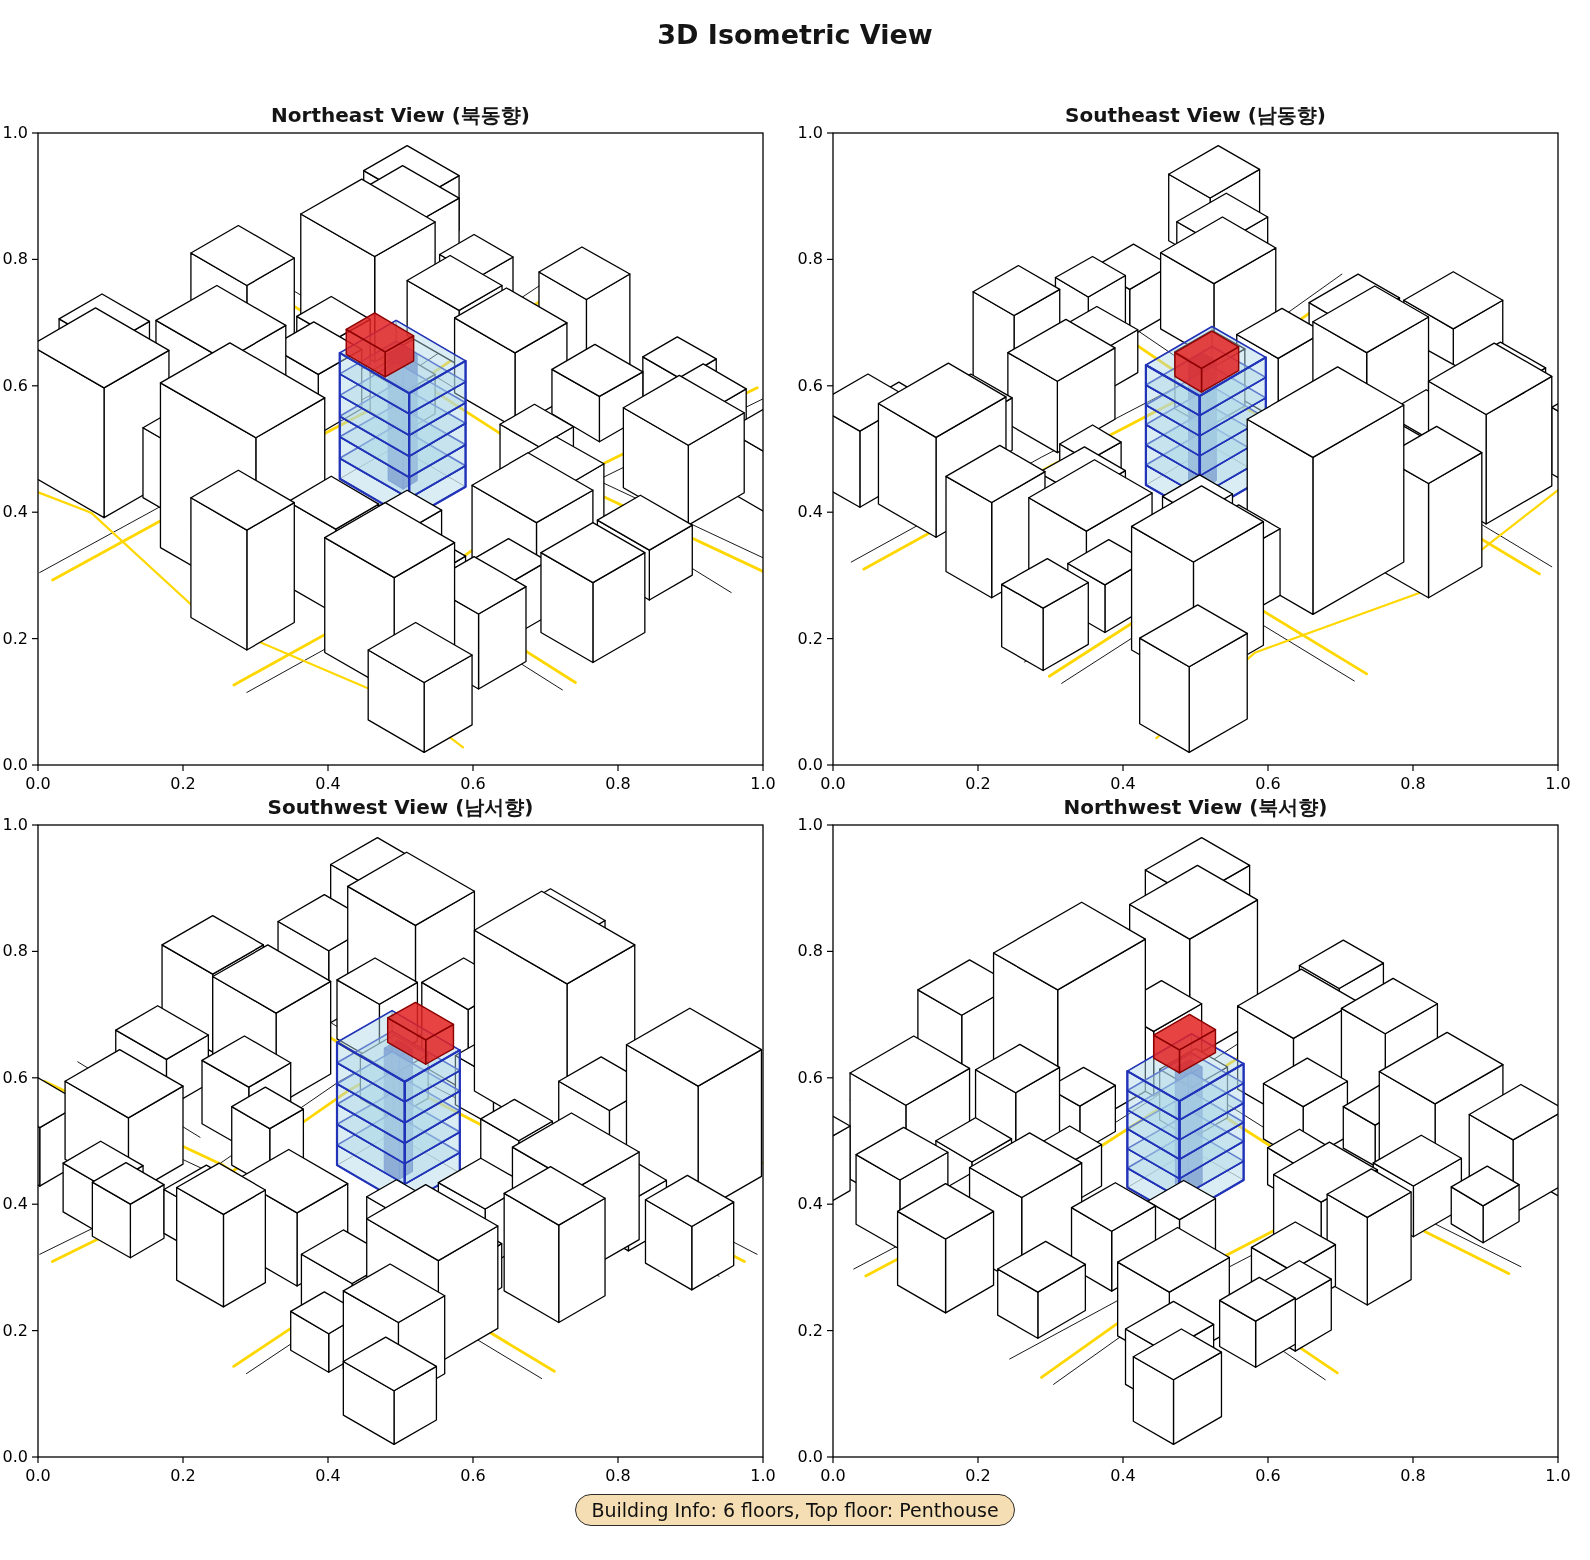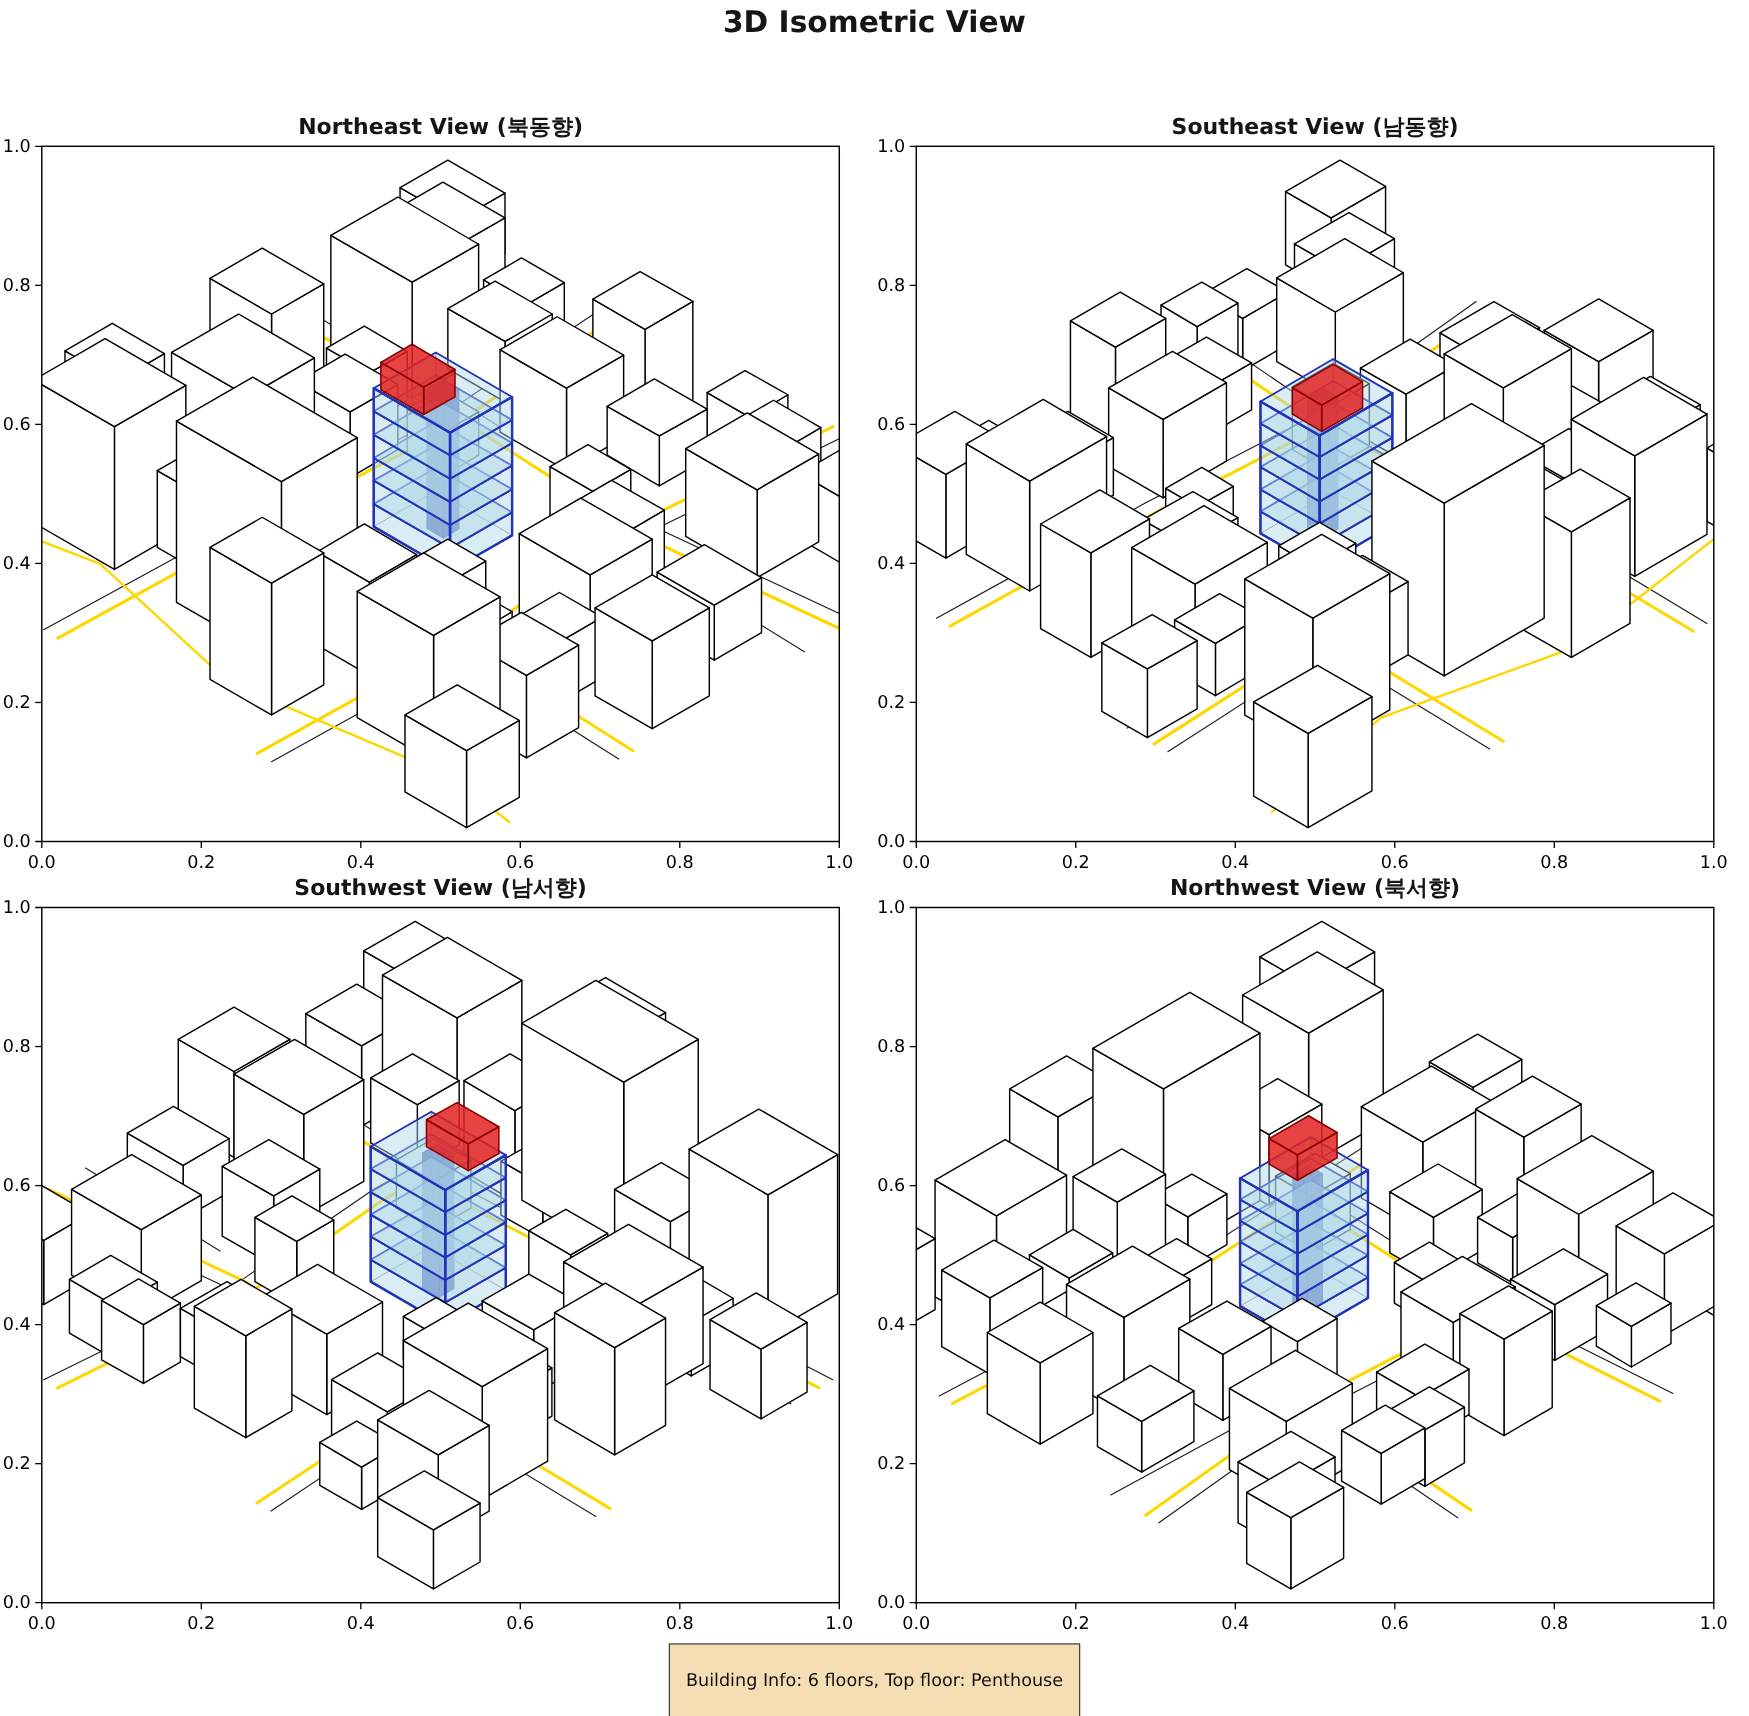--- a/index.html
+++ b/index.html
@@ -1,24 +1,24 @@
 <!DOCTYPE html>
 <html><head>
 <meta charset="utf-8">
 <style>
   html,body{margin:0;padding:0;background:#ffffff;}
   body{font-family:"DejaVu Sans","Liberation Sans",sans-serif;color:#111;}
   .figure{position:relative;width:1590px;height:1560px;background:#fff;overflow:hidden;}
-  .suptitle{position:absolute;top:4px;left:0;width:100%;text-align:center;
+  .suptitle{position:absolute;top:18px;left:0;width:100%;text-align:center;
             font-weight:bold;font-size:27px;line-height:1.28;color:#151515;}
   .grid{position:absolute;top:100px;left:0;display:grid;grid-template-columns:795px 795px;}
   svg.subplot{display:block;width:795px;height:692px;}
   .badge-row{position:absolute;top:1494px;left:0;width:100%;text-align:center;}
-  .badge{display:inline-block;font-size:16px;color:#111;padding:23px 15px;
-         border-radius:0;border:1.6px solid #2e2e2e;background:#F5DEB3;}
+  .badge{display:inline-block;font-size:19px;color:#111;padding:4px 15px;
+         border-radius:17px;border:1.6px solid #2e2e2e;background:#F5DEB3;}
   svg text{font-family:"DejaVu Sans","Liberation Sans",sans-serif;}
   .tick-label{font-size:16px;fill:#000;}
   .ax-title{font-size:20px;font-weight:bold;fill:#151515;}
 </style>
 </head>
 <body>
 
 <div class="figure">
   <div class="suptitle">
     <div>3D Isometric View</div>

